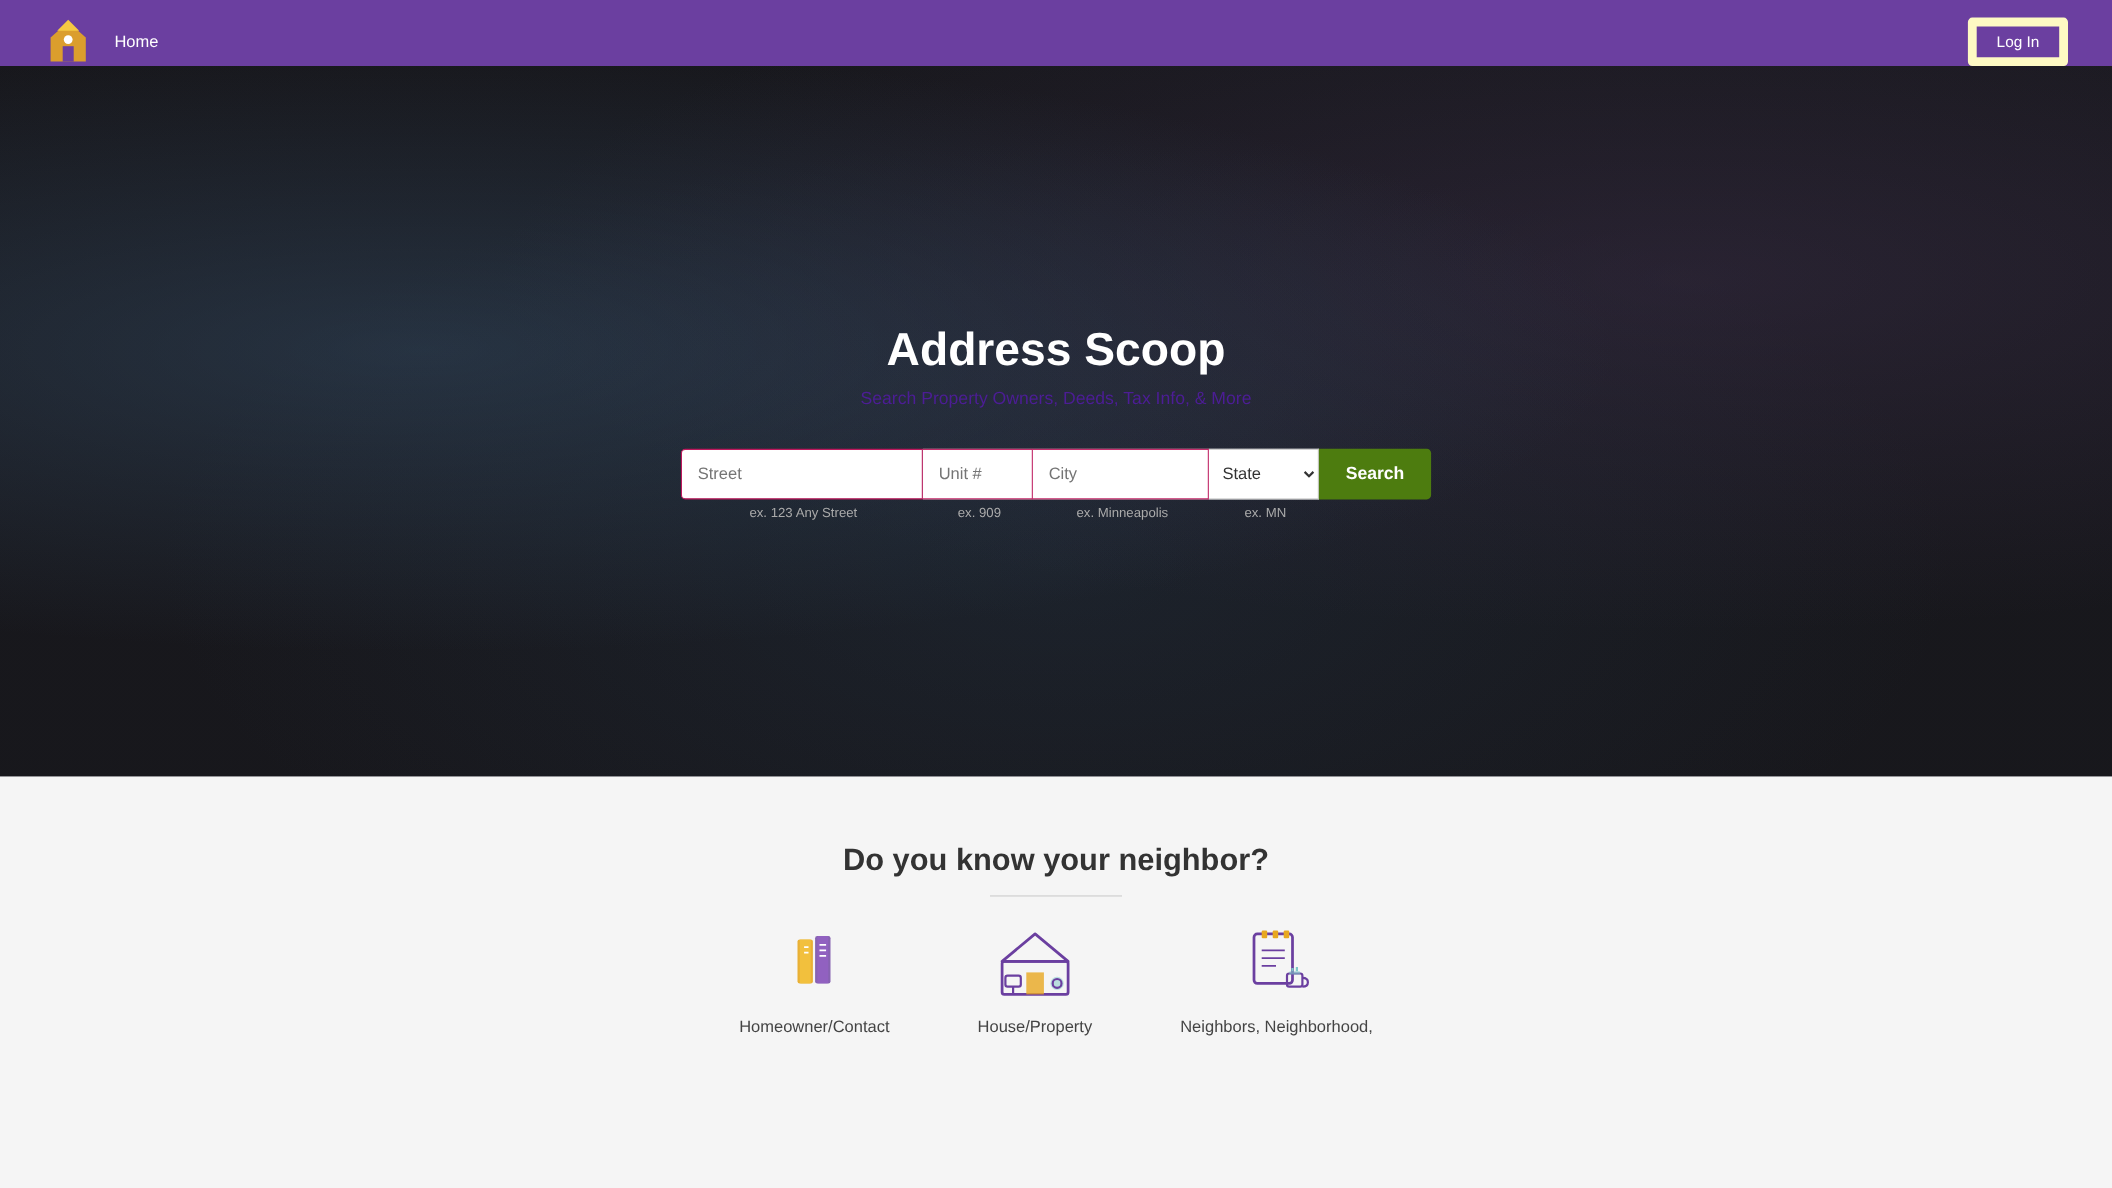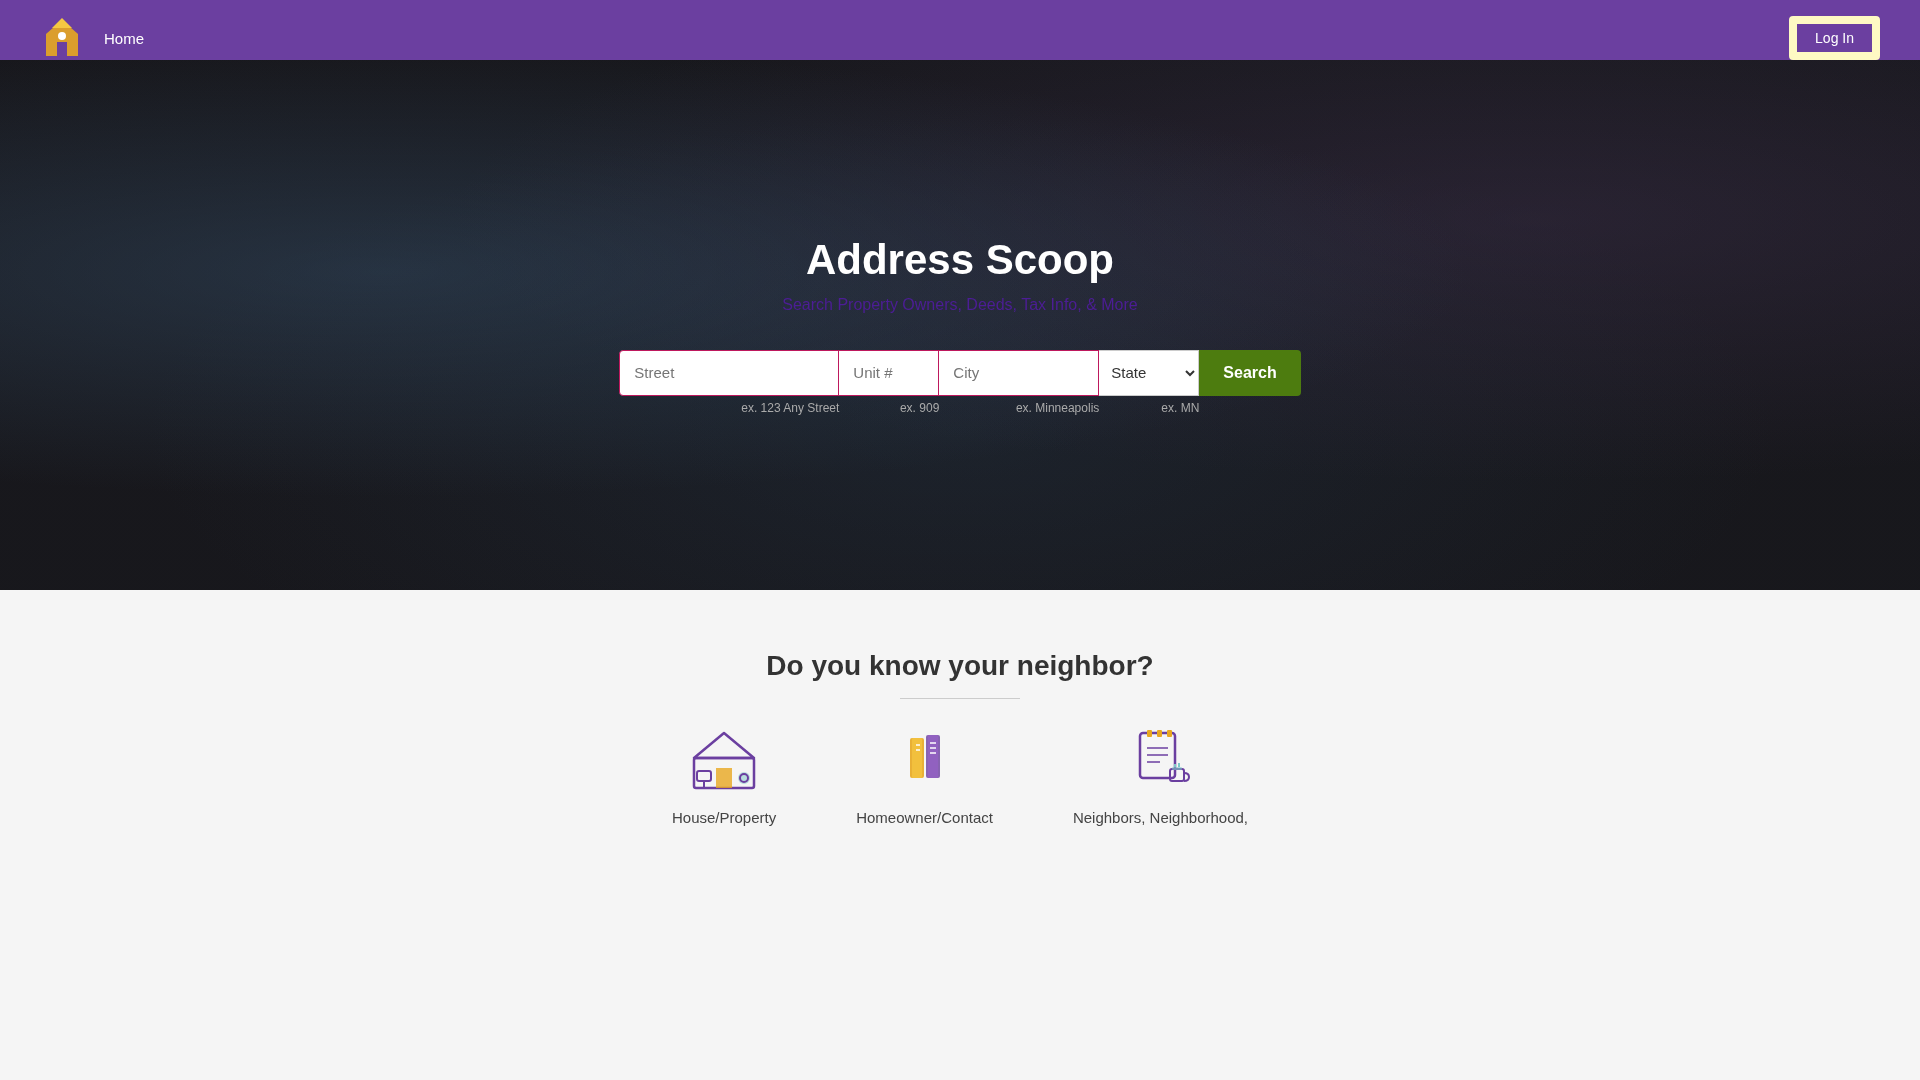--- a/index.html
+++ b/index.html
@@ -28,21 +28,21 @@
       border: 8px solid #fef9c3;
       border-radius: 4px;
       padding: 6px 18px;
       font-size: 14px;
       cursor: pointer;
     }
 
     
     .hero {
       position: relative;
-      height: 530px;
+      height: 646px;
       display: flex;
       flex-direction: column;
       align-items: center;
       justify-content: center;
       overflow: hidden;
     }
     
     .hero-photo {
       position: absolute;
       inset: 0;
@@ -106,21 +106,21 @@
       font-size: 15px;
       color: #333;
       outline: none;
       border-radius: 0;
       appearance: auto;
     }
     .search-hint {
       color: #aaa;
       font-size: 12px;
       margin-top: 5px;
-      text-align: right;
+      text-align: center;
       padding-left: 2px;
     }
     .search-btn {
       height: 46px;
       background: #4d7c0f;
       color: #fff;
       border: none;
       padding: 0 24px;
       font-size: 16px;
       font-weight: 700;
@@ -223,53 +223,53 @@
       <button class="search-btn">Search</button>
     </div>
   </div>
 </div>
 
 <div class="lower">
   <h2 class="lower-title">Do you know your neighbor?</h2>
   <hr class="lower-divider">
 
   <div class="features">
-
-    <div class="feature">
-      <svg class="feature-icon" viewBox="0 0 70 70" fill="none">
-        <rect x="5" y="35" width="60" height="30" rx="2" fill="none" stroke="#6b3fa0" stroke-width="2.5"></rect>
-        <polygon points="35,10 5,35 65,35" fill="none" stroke="#6b3fa0" stroke-width="2.5" stroke-linejoin="round"></polygon>
-        <rect x="27" y="45" width="16" height="20" fill="#e8a820" opacity="0.8"></rect>
-
-        <rect x="8" y="48" width="14" height="10" rx="2" fill="none" stroke="#6b3fa0" stroke-width="2"></rect>
-        <line x1="15" y1="58" x2="15" y2="65" stroke="#6b3fa0" stroke-width="2"></line>
-        <circle cx="55" cy="55" r="6" fill="#7ec8c8" opacity="0.5"></circle>
-        <circle cx="55" cy="55" r="4" fill="none" stroke="#6b3fa0" stroke-width="2"></circle>
-      </svg>
-      <span class="feature-label">House/Property</span>
-    </div>
 
     <div class="feature">
       <svg class="feature-icon" viewBox="0 0 70 70" fill="none">
 
         <rect x="20" y="15" width="14" height="40" rx="2" fill="#e8a820" opacity="0.9"></rect>
         <rect x="22" y="15" width="10" height="40" rx="1" fill="#f5c842" opacity="0.7"></rect>
         <rect x="36" y="12" width="14" height="43" rx="2" fill="#6b3fa0" opacity="0.8"></rect>
         <rect x="38" y="12" width="10" height="43" rx="1" fill="#9b5fd0" opacity="0.5"></rect>
         <line x1="26" y1="22" x2="30" y2="22" stroke="#fff" stroke-width="1.5"></line>
         <line x1="26" y1="27" x2="30" y2="27" stroke="#fff" stroke-width="1.5"></line>
         <line x1="40" y1="20" x2="46" y2="20" stroke="#fff" stroke-width="1.5"></line>
         <line x1="40" y1="25" x2="46" y2="25" stroke="#fff" stroke-width="1.5"></line>
         <line x1="40" y1="30" x2="46" y2="30" stroke="#fff" stroke-width="1.5"></line>
       </svg>
       <span class="feature-label">Homeowner/Contact</span>
     </div>
 
     <div class="feature">
       <svg class="feature-icon" viewBox="0 0 70 70" fill="none">
+        <rect x="5" y="35" width="60" height="30" rx="2" fill="none" stroke="#6b3fa0" stroke-width="2.5"></rect>
+        <polygon points="35,10 5,35 65,35" fill="none" stroke="#6b3fa0" stroke-width="2.5" stroke-linejoin="round"></polygon>
+        <rect x="27" y="45" width="16" height="20" fill="#e8a820" opacity="0.8"></rect>
+
+        <rect x="8" y="48" width="14" height="10" rx="2" fill="none" stroke="#6b3fa0" stroke-width="2"></rect>
+        <line x1="15" y1="58" x2="15" y2="65" stroke="#6b3fa0" stroke-width="2"></line>
+        <circle cx="55" cy="55" r="6" fill="#7ec8c8" opacity="0.5"></circle>
+        <circle cx="55" cy="55" r="4" fill="none" stroke="#6b3fa0" stroke-width="2"></circle>
+      </svg>
+      <span class="feature-label">House/Property</span>
+    </div>
+
+    <div class="feature">
+      <svg class="feature-icon" viewBox="0 0 70 70" fill="none">
 
         <rect x="15" y="10" width="35" height="45" rx="3" fill="none" stroke="#6b3fa0" stroke-width="2.5"></rect>
         <rect x="22" y="7" width="5" height="7" rx="1" fill="#e8a820"></rect>
         <rect x="32" y="7" width="5" height="7" rx="1" fill="#e8a820"></rect>
         <rect x="42" y="7" width="5" height="7" rx="1" fill="#e8a820"></rect>
         <line x1="22" y1="25" x2="43" y2="25" stroke="#6b3fa0" stroke-width="1.5"></line>
         <line x1="22" y1="32" x2="43" y2="32" stroke="#6b3fa0" stroke-width="1.5"></line>
         <line x1="22" y1="39" x2="35" y2="39" stroke="#6b3fa0" stroke-width="1.5"></line>
 
         <rect x="45" y="46" width="14" height="12" rx="2" fill="none" stroke="#6b3fa0" stroke-width="2"></rect>

